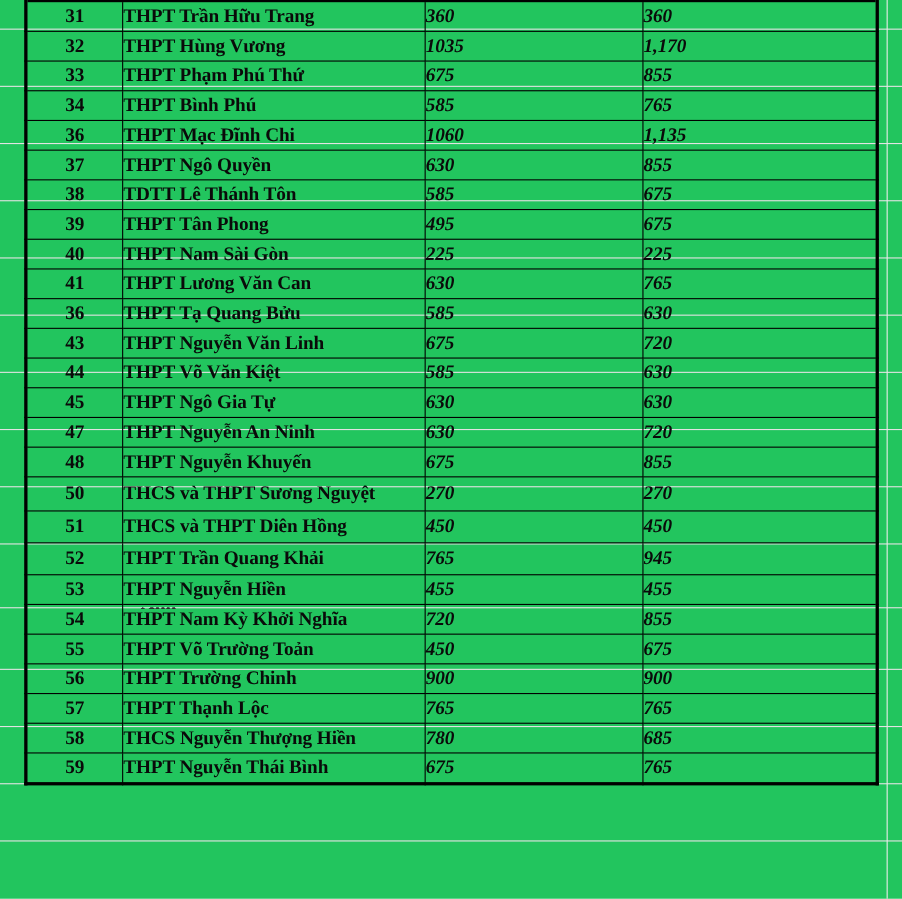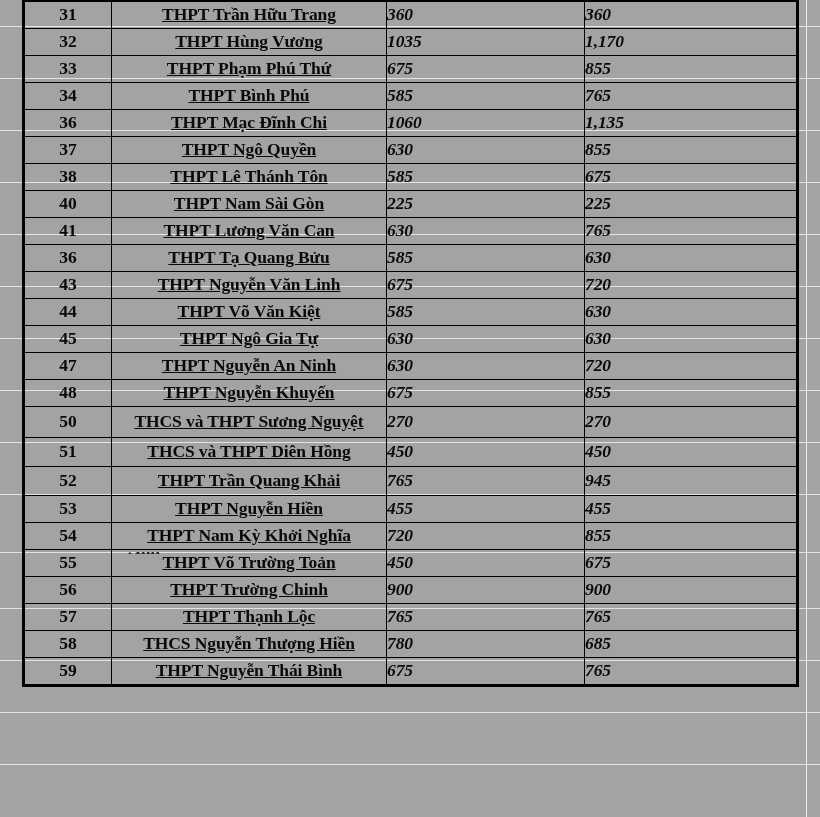--- a/index.html
+++ b/index.html
@@ -12,21 +12,21 @@
     width: 820px;
     height: 817px;
     font-family: "Liberation Serif", "DejaVu Serif", serif;
     overflow: hidden;
   }
 
   #page {
     position: relative;
     width: 820px;
     height: 817px;
-    background: #a3a3a3;
+    background: #22c55e;
   }
 
   
   .bleed-line {
     position: absolute;
     left: 0;
     width: 820px;
     height: 1px;
     background: #e3e3e3;
     pointer-events: none;
@@ -71,25 +71,24 @@
   
   col.c-stt   { width: 88px;  }
   col.c-name  { width: 275px; }
   col.c-num1  { width: 198px; }
   col.c-num2  { width: 213px; }
 
   td.stt {
     text-align: center;
   }
   td.name {
-    text-align: center;
+    text-align: left;
     padding-left: 9px;
     white-space: nowrap;
     overflow: hidden;
-    text-decoration: underline;
   }
   td.num {
     text-align: left;
     font-style: italic;
   }
 
   tr.r-std td { height: 26px; }
   tr.r-tall td { height: 57px; }
   tr.r-mid td { height: 30px; }
   tr.r-mid2 td { height: 28px; }
@@ -181,22 +180,28 @@
             <td class="num">1,135</td>
           </tr>
           <tr class="r-std">
             <td class="stt">37</td>
             <td class="name"><span>THPT Ngô Quyền</span></td>
             <td class="num">630</td>
             <td class="num">855</td>
           </tr>
           <tr class="r-std">
             <td class="stt">38</td>
-            <td class="name"><span>THPT Lê Thánh Tôn</span></td>
+            <td class="name"><span>TDTT Lê Thánh Tôn</span></td>
             <td class="num">585</td>
+            <td class="num">675</td>
+          </tr>
+          <tr class="r-std">
+            <td class="stt">39</td>
+            <td class="name"><span>THPT Tân Phong</span></td>
+            <td class="num">495</td>
             <td class="num">675</td>
           </tr>
           <tr class="r-std">
             <td class="stt">40</td>
             <td class="name"><span>THPT Nam Sài Gòn</span></td>
             <td class="num">225</td>
             <td class="num">225</td>
           </tr>
           <tr class="r-std">
             <td class="stt">41</td>

